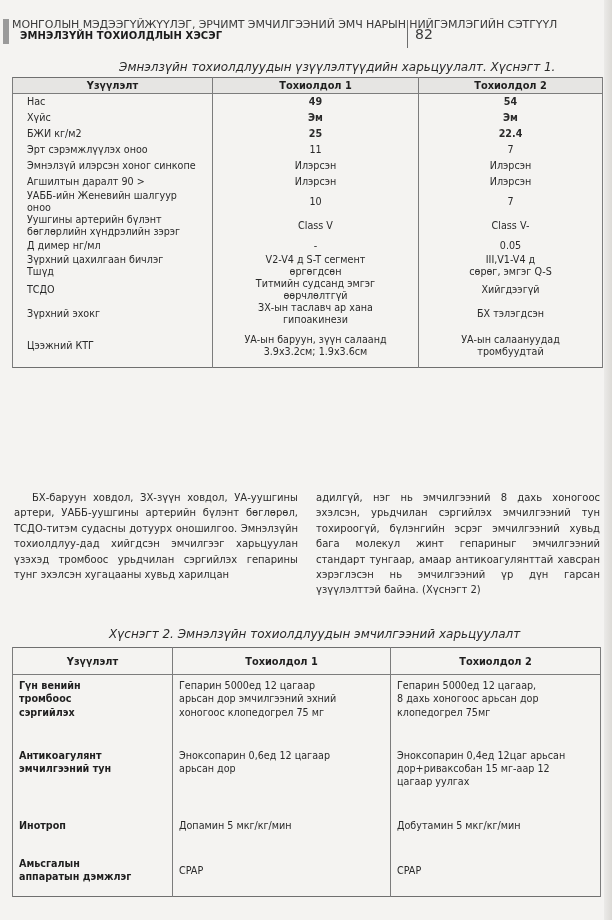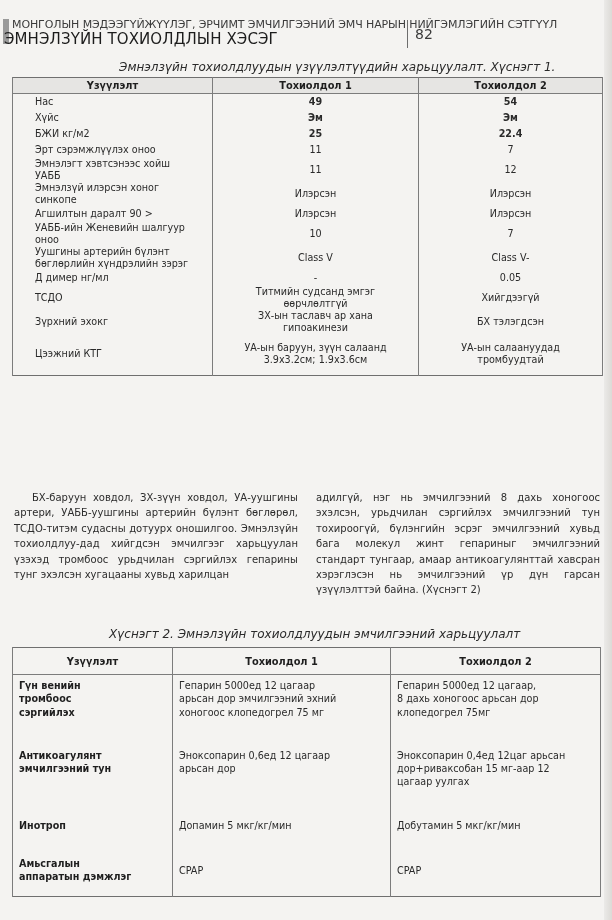--- a/index.html
+++ b/index.html
@@ -4,35 +4,35 @@
 <style>
   * { box-sizing: border-box; margin: 0; padding: 0; }
   html, body { width: 612px; height: 920px; background: #f3f2f0; }
   body { position: relative; font-family: "DejaVu Sans", sans-serif; color: #2a2a2a; overflow: hidden; }
   .page { position: absolute; left: 0; top: 0; width: 612px; height: 920px; background: #f4f3f1; }
   .right-edge { position: absolute; right: 0; top: 0; width: 8px; height: 920px; background: linear-gradient(to right, #ebeae8, #dcdad6); }
 
   
   .hdr-bar { position: absolute; left: 3px; top: 19px; width: 6px; height: 25px; background: #9a9a9a; }
   .hdr-journal { position: absolute; left: 12px; top: 18px; font-size: 11px; letter-spacing: -0.1px; color: #3b3b3b; white-space: nowrap; }
-  .hdr-section { position: absolute; left: 4px; top: 30px; font-size: 15px; font-weight: normal; color: #1c1c1c; white-space: nowrap; letter-spacing: 0.1px; }
+  .hdr-section { position: absolute; left: 20px; top: 30px; font-size: 10px; font-weight: bold; color: #1c1c1c; white-space: nowrap; letter-spacing: 0.1px; }
   .hdr-divider { position: absolute; left: 407px; top: 20px; width: 1px; height: 28px; background: #6d6d6d; }
   .hdr-page { position: absolute; left: 415px; top: 26px; font-size: 14px; color: #3b3b3b; }
 
   .caption { position: absolute; font-style: italic; font-size: 12px; color: #2a2a2a; white-space: nowrap; }
   .cap1 { left: 119px; top: 60px; }
   .cap2 { left: 109px; top: 627px; }
 
   table { position: absolute; border-collapse: collapse; table-layout: fixed; }
   td, th { border-left: 1px solid #7c7c7c; border-right: 1px solid #7c7c7c; }
 
   
   .t1 { left: 12px; top: 77px; width: 590px; border: 1px solid #6f6f6f; font-size: 9.6px; }
   .t1 th { background: #e6e5e3; font-weight: bold; font-size: 9.8px; height: 16px; border-bottom: 1px solid #7c7c7c; text-align: center; color: #1e1e1e; }
-  .t1 td { padding: 0 22px; line-height: 12px; height: 16px; vertical-align: middle; }
+  .t1 td { padding: 0 14px; line-height: 12px; height: 16px; vertical-align: middle; }
   .t1 td.c { text-align: center; }
   .t1 td.b { font-weight: bold; }
   .t1 tr.last td { height: 42px; vertical-align: middle; }
 
   
   .para { position: absolute; font-size: 10px; line-height: 15.4px; text-align: justify; color: #2c2c2c; width: 284px; }
   .p1 { left: 14px; top: 490px; text-indent: 18px; }
   .p2 { left: 316px; top: 490px; width: 284px; }
 
   
@@ -109,31 +109,20 @@
           </td>
           <td class="c">
             <div>11</div>
           </td>
           <td class="c">
             <div>7</div>
           </td>
         </tr>
         <tr>
           <td class="">
-            <div>Эмнэлэгт хэвтсэнээс хойш УАББ</div>
-          </td>
-          <td class="c">
-            <div>11</div>
-          </td>
-          <td class="c">
-            <div>12</div>
-          </td>
-        </tr>
-        <tr>
-          <td class="">
             <div>Эмнэлзүй илэрсэн хоног синкопе</div>
           </td>
           <td class="c">
             <div>Илэрсэн</div>
           </td>
           <td class="c">
             <div>Илэрсэн</div>
           </td>
         </tr>
         <tr>
@@ -172,20 +161,34 @@
         </tr>
         <tr>
           <td class="">
             <div>Д димер  нг/мл</div>
           </td>
           <td class="c">
             <div>-</div>
           </td>
           <td class="c">
             <div>0.05</div>
+          </td>
+        </tr>
+        <tr>
+          <td class="">
+            <div>Зүрхний цахилгаан бичлэг</div>
+            <div>Тшүд</div>
+          </td>
+          <td class="c">
+            <div>V2-V4 д S-T сегмент</div>
+            <div>өргөгдсөн</div>
+          </td>
+          <td class="c">
+            <div>III,V1-V4 д</div>
+            <div>сөрөг, эмгэг Q-S</div>
           </td>
         </tr>
         <tr>
           <td class="">
             <div>ТСДО</div>
           </td>
           <td class="c">
             <div>Титмийн судсанд эмгэг</div>
             <div>өөрчлөлтгүй</div>
           </td>

